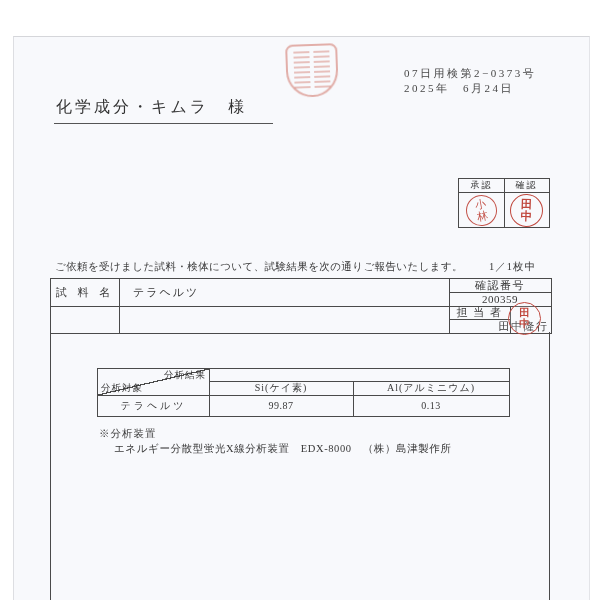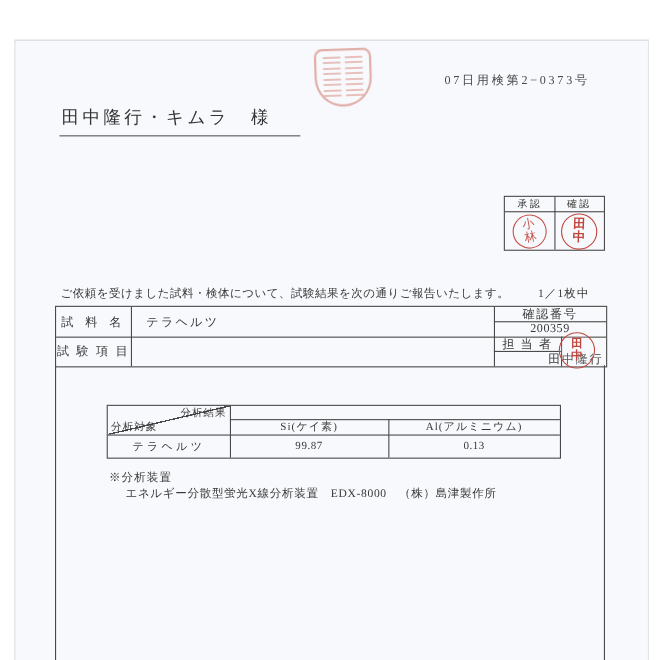--- a/index.html
+++ b/index.html
@@ -92,23 +92,24 @@
 <div class="stage">
   <div class="paper"></div>
 
   <div class="company-seal">
     <div class="seal-col"></div>
     <div class="seal-col"></div>
   </div>
 
   <div class="doc-no">
     <div>07日用検第2−0373号</div>
+    <div>2025年　6月24日</div>
   </div>
 
-  <div class="addressee">田中隆行・キムラ　様</div>
+  <div class="addressee">化学成分・キムラ　様</div>
 
   <div class="approval">
     <div class="hdr left">承認</div>
     <div class="hdr right">確認</div>
     <div class="stamp-area left">
       <div class="hanko approve">
         <span class="hk-txt">小林</span>
       </div>
     </div>
     <div class="stamp-area right">
@@ -128,21 +129,20 @@
     <div class="vline" style="left:398px;top:0;bottom:0;"></div>
     <div class="hline" style="left:398px;right:0;top:13px;"></div>
     <div class="hline" style="left:398px;width:61px;top:40px;"></div>
     <div class="vline" style="left:459px;top:27px;bottom:0;"></div>
 
     <div class="cell lbl" style="left:0;top:0;width:68px;height:27px;">試 料 名</div>
     <div class="cell" style="left:68px;top:0;width:330px;height:27px;justify-content:flex-start;padding-left:14px;letter-spacing:2px;">テラヘルツ</div>
     <div class="cell small" style="left:398px;top:0;width:102px;height:13px;">確認番号</div>
     <div class="cell num" style="left:398px;top:13px;width:102px;height:14px;">200359</div>
 
-    <div class="cell lbl" style="left:0;top:27px;width:68px;height:27px;letter-spacing:2px;">試 験 項 目</div>
     <div class="cell small" style="left:398px;top:27px;width:61px;height:13px;">担 当 者</div>
     <div class="cell small" style="left:398px;top:40px;width:61px;height:14px;padding-left:44px;">田中隆行</div>
 
     <div class="hanko staff">
       <span class="hk-txt">田中</span>
     </div>
   </div>
 
   <div class="big-cell"></div>
 

